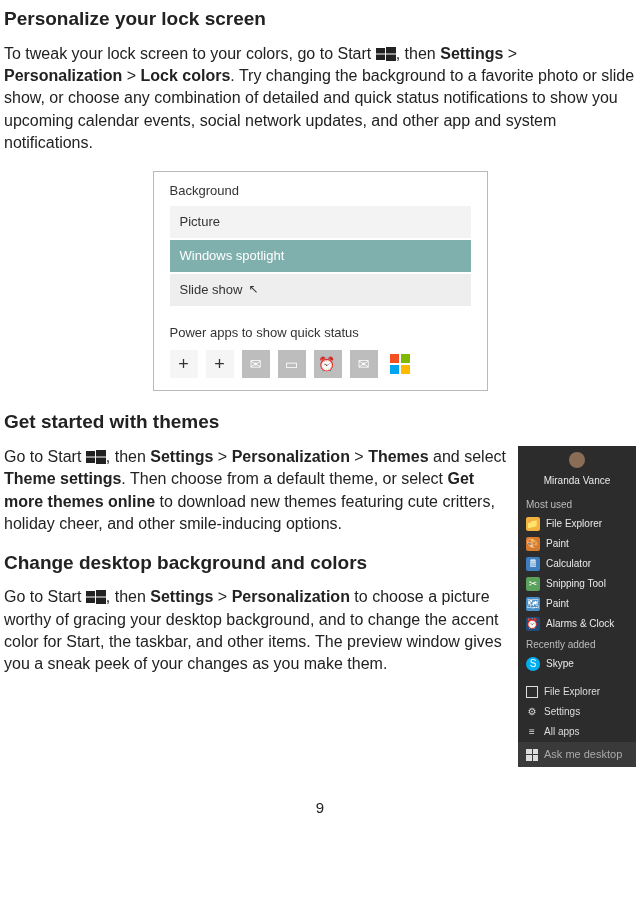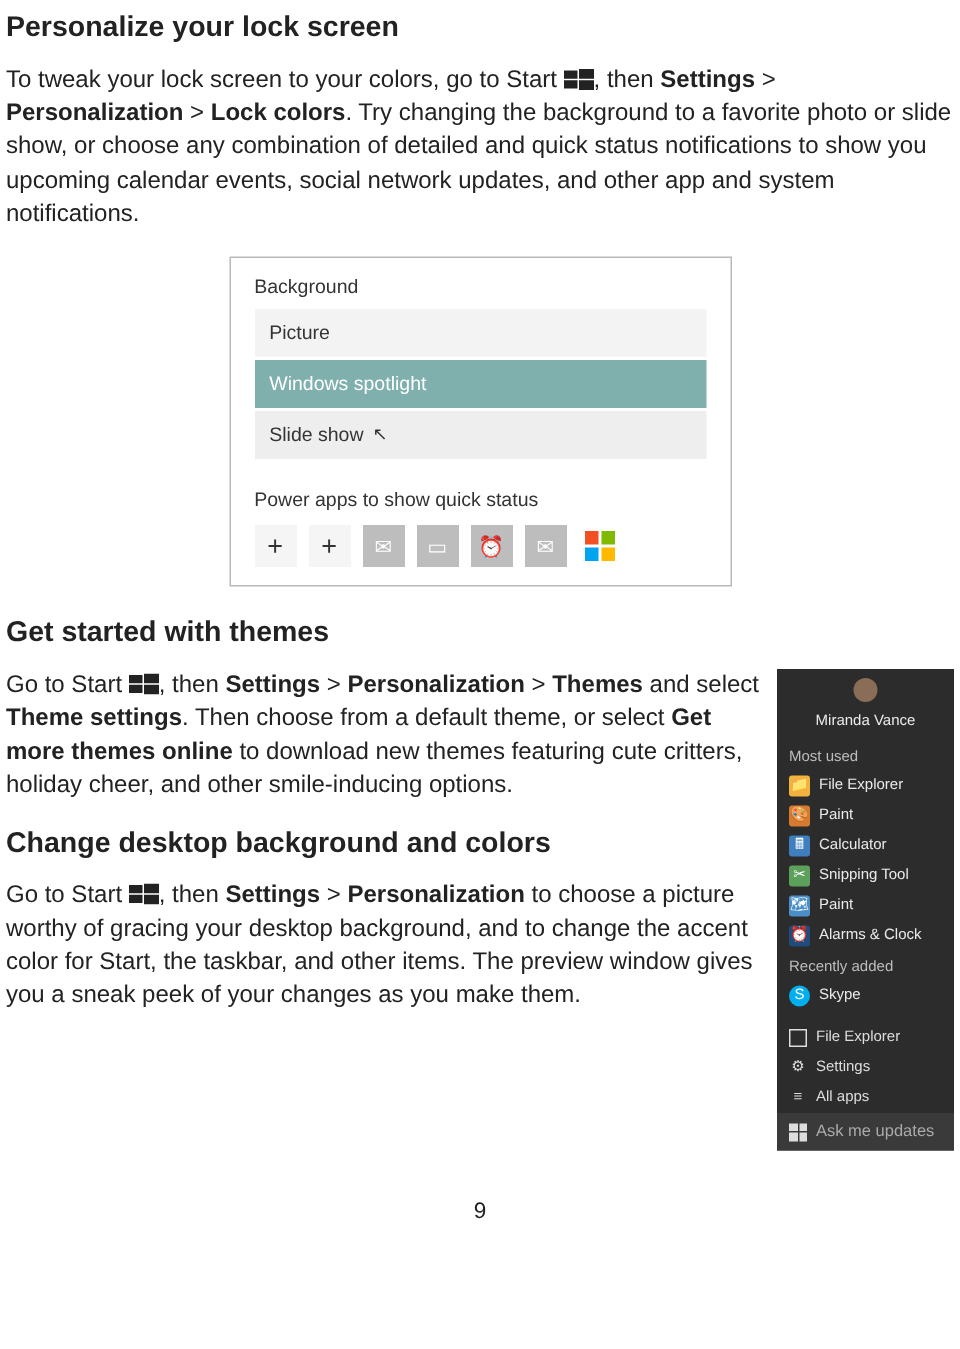--- a/index.html
+++ b/index.html
@@ -228,21 +228,21 @@
             <div class="sm-line">All apps</div>
           </div>
       </div>
       <div class="sm-search">
         <div class="sm-win">
             <div></div>
             <div></div>
             <div></div>
             <div></div>
           </div>
-        <div>Ask me updates</div>
+        <div>Ask me desktop</div>
       </div>
     </div>
 
     <div class="col-text">
       <p>
         <span>Go to Start </span>
         <span class="start-icon">
           <svg width="20" height="14" viewBox="0 0 20 14">
               <rect x="0" y="1" width="9" height="5.5" fill="#222"></rect>
               <rect x="10" y="0" width="10" height="6.5" fill="#222"></rect>

